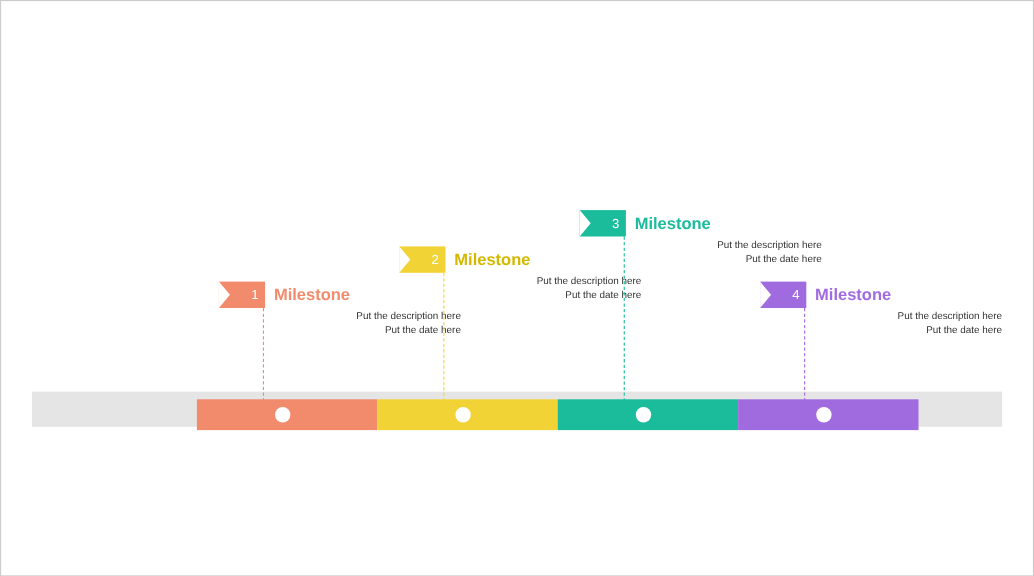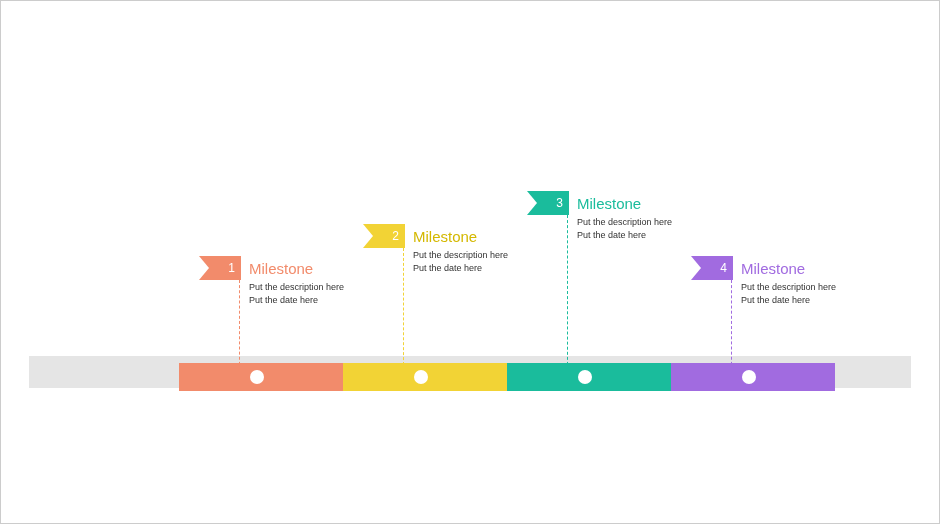--- a/index.html
+++ b/index.html
@@ -62,27 +62,28 @@
     border-top: 12px solid transparent;
     border-bottom: 12px solid transparent;
     border-left: 10px solid #fff;
   }
   .label-block {
     position: absolute;
     width: 170px;
   }
   .title {
     font-size: 15px;
-    font-weight: 400;
+    font-weight: 700;
     margin-bottom: 4px;
   }
   .desc, .date {
     font-size: 9px;
     color: #333;
     line-height: 1.4;
+    text-align: right;
   }
 </style>
 </head>
 <body>
 
 <div class="canvas">
   <div class="timeline-bg"></div>
   <div id="slots">
       <div class="timeline-segment" style="left: 178px; width: 164px; background: rgb(242, 139, 107);"></div>
       <div class="dot" style="left: 256px;"></div>

